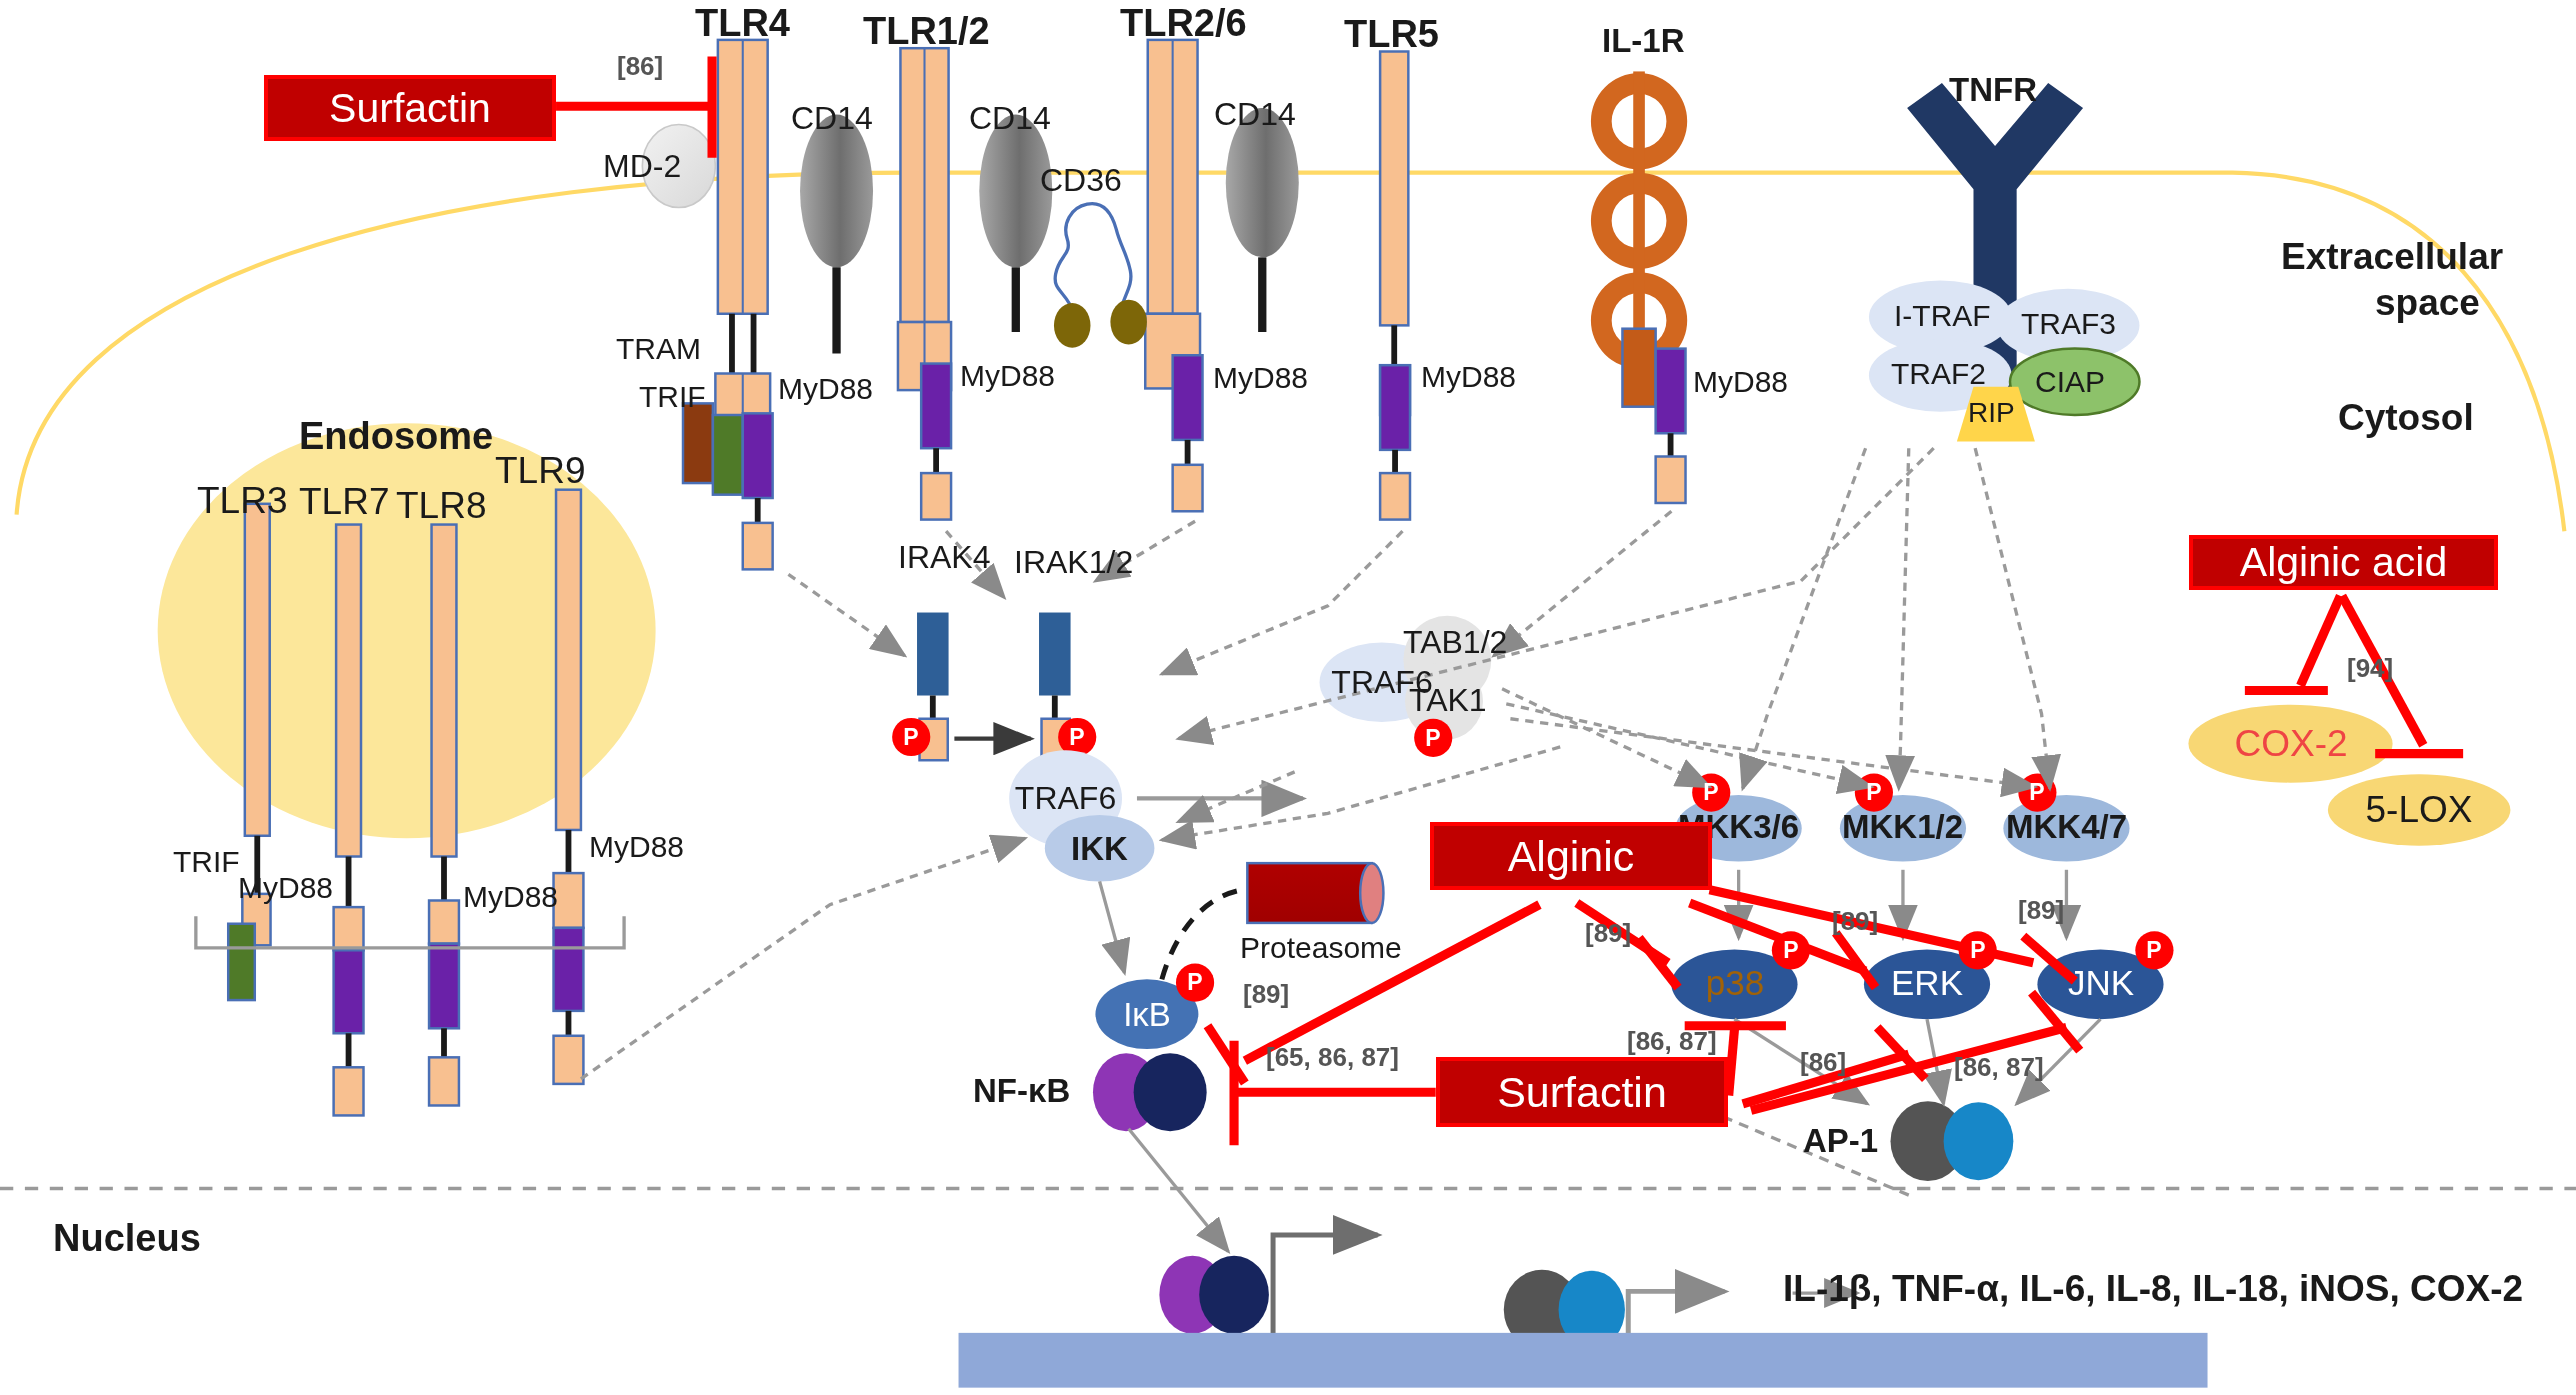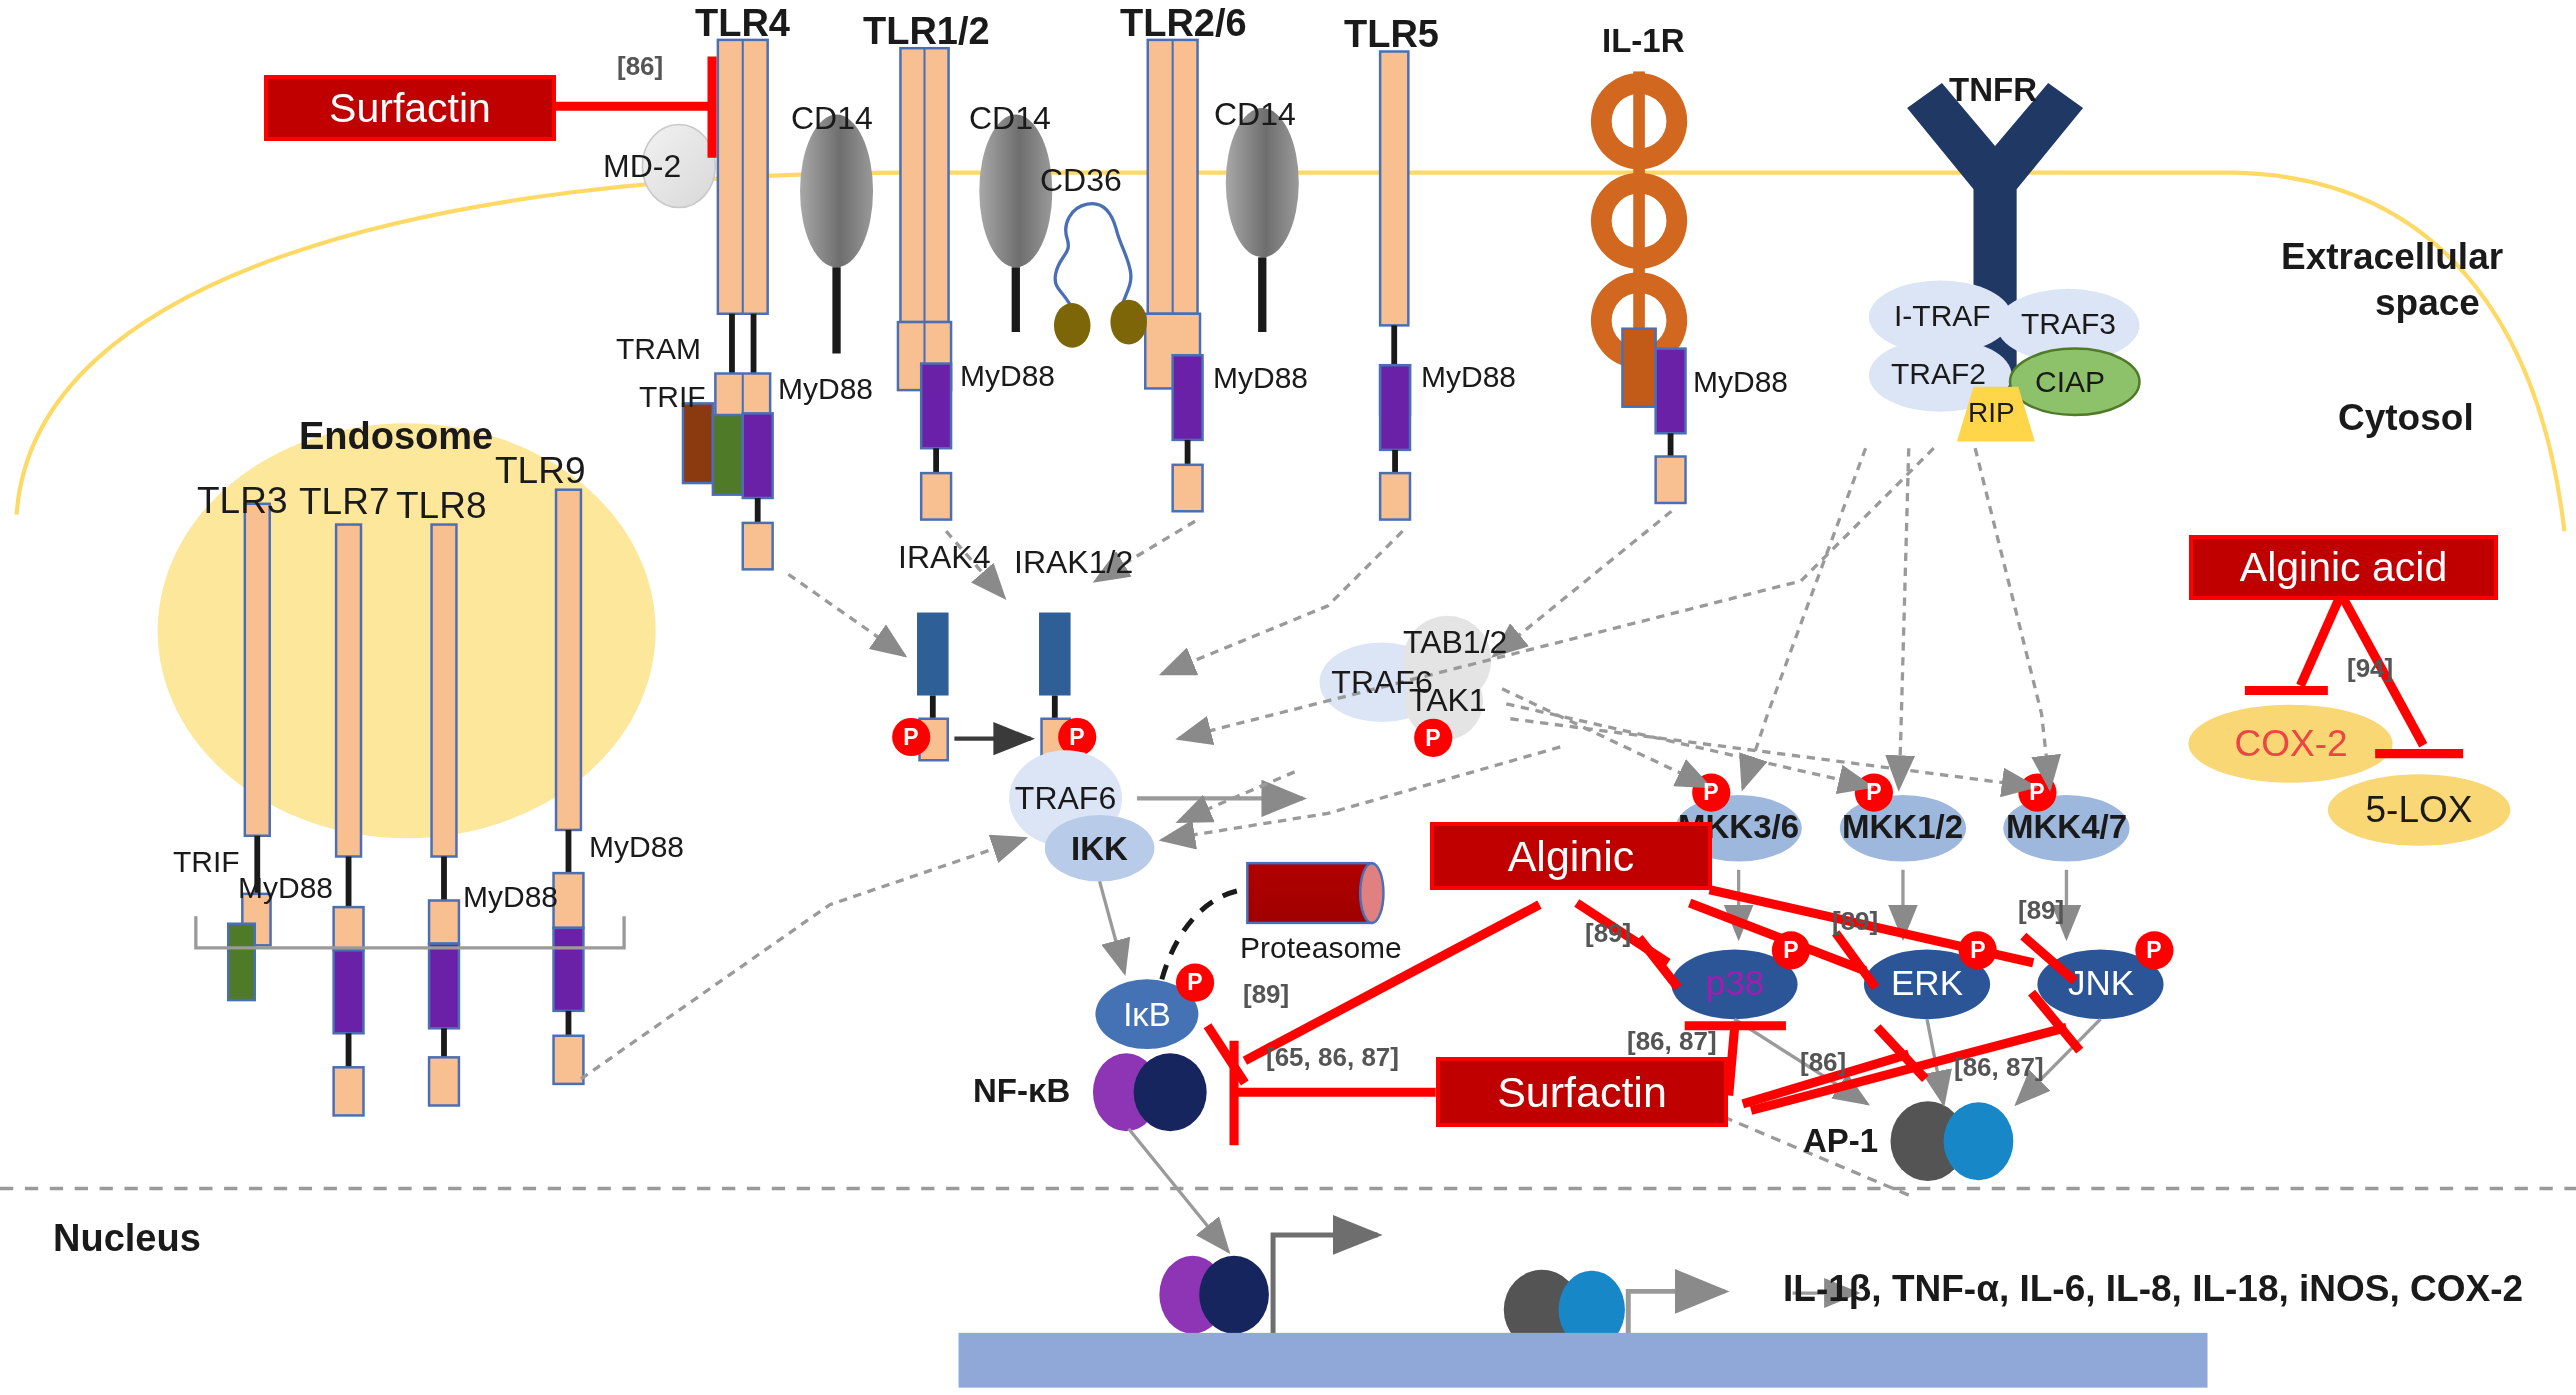--- a/index.html
+++ b/index.html
@@ -388,21 +388,21 @@
 
 <div class="lbl reg" style="left:1240px;top:931px;font-size:30px;">Proteasome</div>
 
 <div class="ellipse-lbl" style="left:1104px;top:996px;width:86px;height:37px;font-size:33px;color:#ffffff;font-weight:400;">IκB</div>
 <div class="lbl" style="left:973px;top:1072px;font-size:33px;">NF-κB</div>
 
 <div class="ellipse-lbl" style="left:1668px;top:808px;width:141px;height:38px;font-size:33px;color:#1a1a1a;font-weight:700;">MKK3/6</div>
 <div class="ellipse-lbl" style="left:1832px;top:808px;width:141px;height:38px;font-size:33px;color:#1a1a1a;font-weight:700;">MKK1/2</div>
 <div class="ellipse-lbl" style="left:1996px;top:808px;width:141px;height:38px;font-size:33px;color:#1a1a1a;font-weight:700;">MKK4/7</div>
 
-<div class="ellipse-lbl" style="left:1685px;top:964px;width:100px;height:38px;font-size:35px;color:#a21caf;">p38</div>
+<div class="ellipse-lbl" style="left:1685px;top:964px;width:100px;height:38px;font-size:35px;color:#a16207;">p38</div>
 <div class="ellipse-lbl" style="left:1877px;top:964px;width:100px;height:38px;font-size:35px;color:#ffffff;">ERK</div>
 <div class="ellipse-lbl" style="left:2051px;top:964px;width:100px;height:38px;font-size:35px;color:#ffffff;">JNK</div>
 
 <div class="lbl" style="left:1803px;top:1122px;font-size:33px;">AP-1</div>
 
 <div class="ellipse-lbl" style="left:2208px;top:724px;width:166px;height:40px;font-size:37px;color:#ef4444;font-weight:400;">COX-2</div>
 <div class="ellipse-lbl" style="left:2336px;top:790px;width:166px;height:40px;font-size:37px;color:#1a1a1a;font-weight:400;">5-LOX</div>
 
 <div class="lbl" style="left:2281px;top:236px;font-size:37px;">Extracellular</div>
 <div class="lbl" style="left:2375px;top:282px;font-size:37px;">space</div>
@@ -438,18 +438,18 @@
 </div>
 
 <div class="drugbox" style="left:1430px;top:822px;width:282px;height:68px;font-size:43px;">
   <span>Alginic</span>
 </div>
 
 <div class="drugbox" style="left:1436px;top:1057px;width:292px;height:70px;font-size:43px;">
   <span>Surfactin</span>
 </div>
 
-<div class="drugbox" style="left:2189px;top:535px;width:309px;height:65px;font-size:41px;">
+<div class="drugbox" style="left:2189px;top:535px;width:309px;height:55px;font-size:41px;">
   <span>Alginic acid</span>
 </div>
 
 </div>
 
 
 </body></html>

